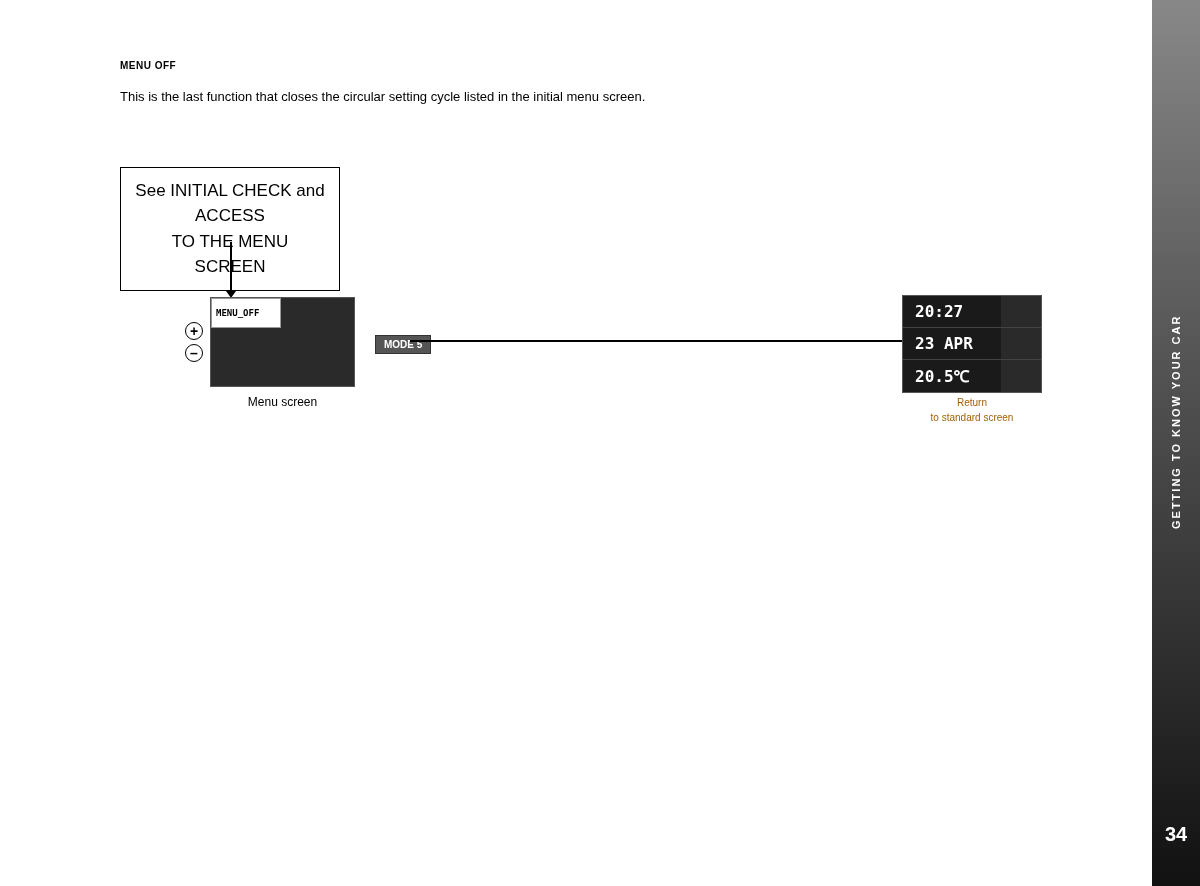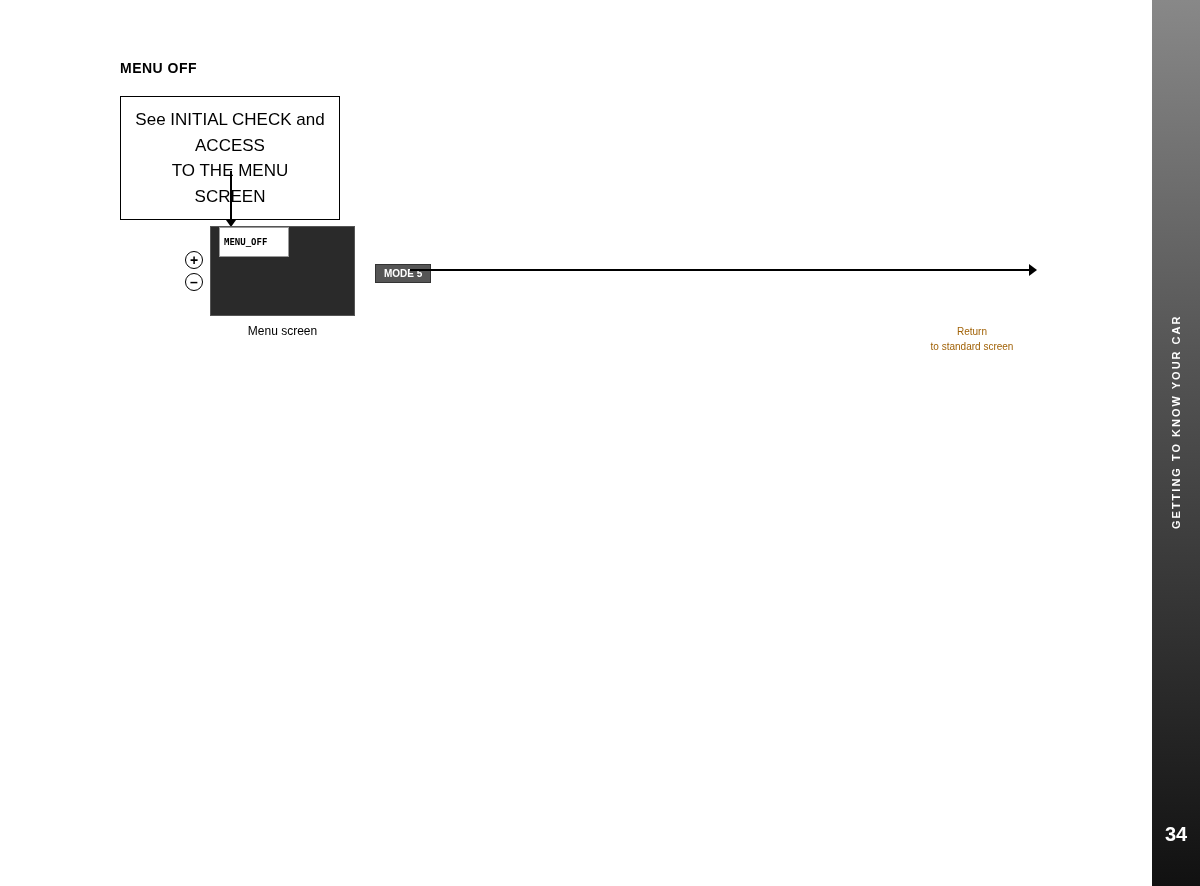--- a/index.html
+++ b/index.html
@@ -54,21 +54,21 @@
       position: absolute;
       left: 0;
       top: 0;
       width: 1152px;
       height: 886px;
       padding: 60px 60px 40px 120px;
     }
 
     
     .section-title {
-      font-size: 14px;
+      font-size: 10px;
       font-weight: bold;
       color: #000;
       margin-bottom: 16px;
       letter-spacing: 0.5px;
     }
 
     
     .description {
       font-size: 13px;
       color: #000;
@@ -150,21 +150,20 @@
       width: 145px;
       height: 90px;
       background: #2a2a2a;
       border: 1.5px solid #555;
       overflow: hidden;
     }
 
     .menu-screen-row {
       display: flex;
       height: 30px;
-      margin-left: 8px;
     }
 
     .menu-item-label {
       background: #fff;
       color: #000;
       font-size: 9px;
       font-weight: bold;
       padding: 0 4px;
       display: flex;
       align-items: center;
@@ -274,20 +273,21 @@
 
 <div class="sidebar">
   <div class="sidebar-text">GETTING TO KNOW YOUR CAR</div>
   <div class="sidebar-page-num">34</div>
 </div>
 
 <div class="main-content">
 
   <div class="section-title">MENU OFF</div>
 
+  <div class="description">This is the last function that closes the circular setting cycle listed in the initial menu screen.</div>
 
   <div class="diagram-area">
 
     <div class="callout-box">
       <span>See INITIAL CHECK and ACCESS</span><br>
       <span>TO THE MENU SCREEN</span>
     </div>
 
     <div class="callout-arrow"></div>
 
@@ -303,20 +303,34 @@
       </div>
       <div style="height:60px; background:#2a2a2a;"></div>
     </div>
 
     <div class="menu-screen-label">Menu screen</div>
 
     <div class="mode-btn">MODE 5</div>
 
     <div class="long-arrow"></div>
 
+    <div class="standard-screen">
+      <div class="std-row">
+        <div class="std-value">20:27</div>
+        <div class="std-dark"></div>
+      </div>
+      <div class="std-row">
+        <div class="std-value">23 APR</div>
+        <div class="std-dark"></div>
+      </div>
+      <div class="std-row">
+        <div class="std-value">20.5℃</div>
+        <div class="std-dark"></div>
+      </div>
+    </div>
 
     <div class="standard-screen-label">
       <span>Return</span><br>
       <span>to standard screen</span>
     </div>
 
   </div>
 </div>
 
 </body></html>

